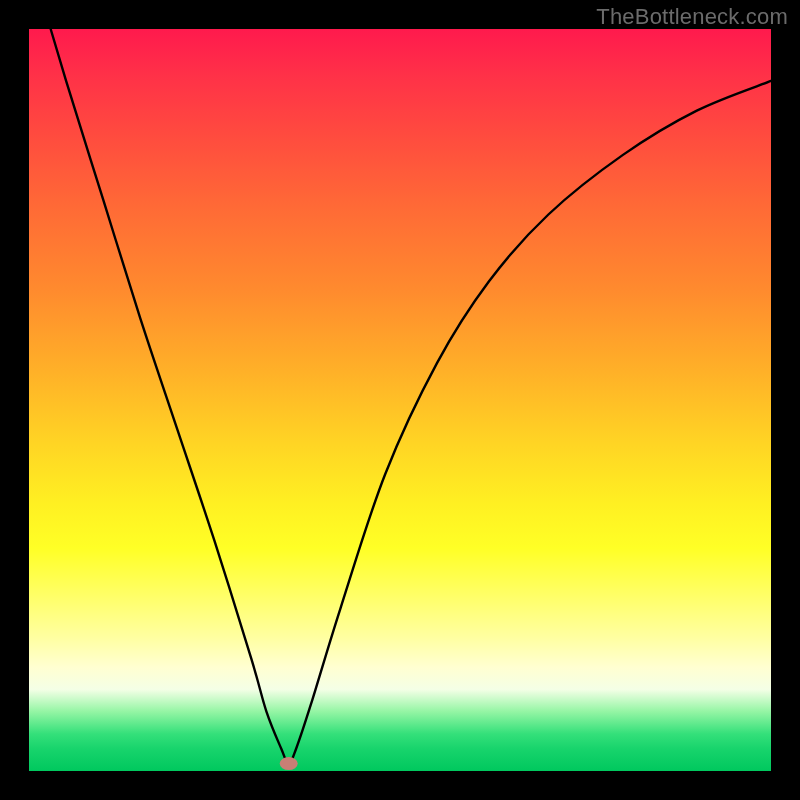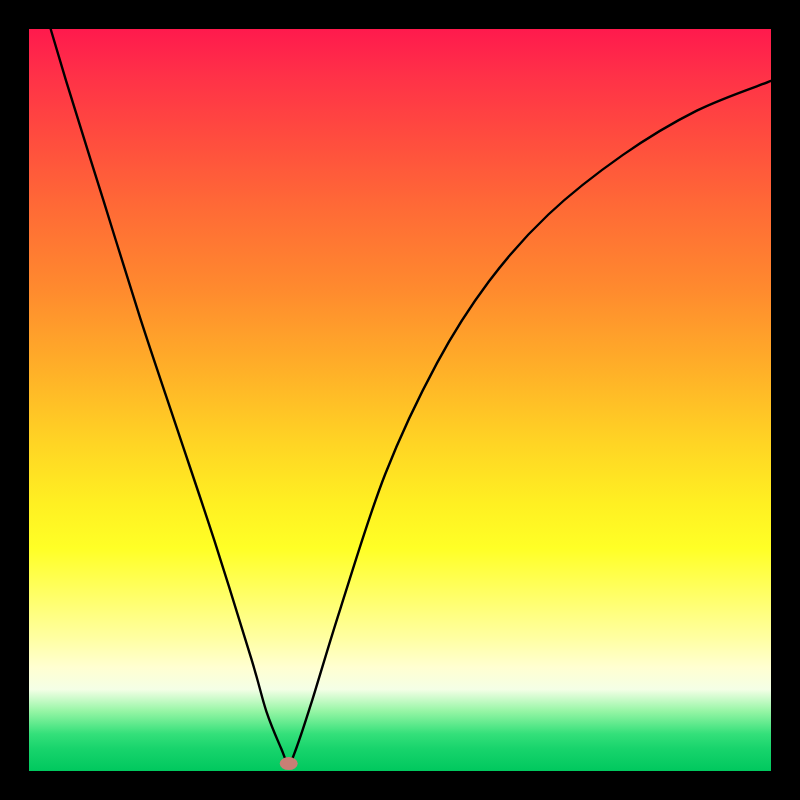--- a/index.html
+++ b/index.html
@@ -61,20 +61,21 @@
   }
   .optimum-dot {
     fill: #c97f75;
     stroke: none;
   }
 </style>
 </head>
 <body>
 
 <div class="frame">
+  <div class="watermark">TheBottleneck.com</div>
 
   <div class="plot-area">
     <svg class="curve-svg" viewBox="0 0 742 742">
       <path class="curve-path" d="M 0 -74.20000000000005 C 6.183333333333334 -53.17666666666672, 24.733333333333334 11.129999999999939, 37.1 51.93999999999994 C 49.46666666666667 92.74999999999994, 61.833333333333336 131.08666666666662, 74.2 170.65999999999997 C 86.56666666666666 210.23333333333332, 98.93333333333334 251.04333333333332, 111.3 289.38 C 123.66666666666666 327.7166666666667, 136.03333333333333 363.58, 148.4 400.68 C 160.76666666666668 437.78000000000003, 173.13333333333333 473.6433333333333, 185.5 511.98 C 197.86666666666667 550.3166666666667, 213.94333333333333 602.2566666666667, 222.6 630.7 C 231.25666666666666 659.1433333333334, 232.49333333333334 667.8, 237.44 682.64 C 242.38666666666666 697.48, 248.57000000000002 711.0833333333334, 252.28000000000003 719.74 C 255.99000000000004 728.3966666666666, 257.2266666666667 734.58, 259.7 734.58 C 262.1733333333333 734.58, 263.41 729.6333333333333, 267.12 719.74 C 270.83 709.8466666666667, 274.53999999999996 698.7166666666667, 281.96 675.22 C 289.38 651.7233333333334, 299.2733333333333 617.0966666666667, 311.64 578.76 C 324.00666666666666 540.4233333333333, 340.0833333333333 486.01, 356.15999999999997 445.2 C 372.2366666666666 404.39, 390.7866666666667 366.0533333333333, 408.1 333.9 C 425.41333333333336 301.74666666666667, 441.49 277.0133333333333, 460.04 252.27999999999997 C 478.59000000000003 227.54666666666665, 497.14 206.52333333333334, 519.4 185.5 C 541.66 164.47666666666666, 568.8666666666667 143.45333333333332, 593.6 126.13999999999999 C 618.3333333333334 108.82666666666665, 643.0666666666667 93.98666666666668, 667.8000000000001 81.62 C 692.5333333333334 69.25333333333333, 729.6333333333333 56.88666666666662, 742 51.93999999999994"></path>
       <ellipse class="optimum-dot" cx="259.7" cy="734.58" rx="9" ry="6.5"></ellipse>
     </svg>
   </div>
 </div>
 
 </body></html>

